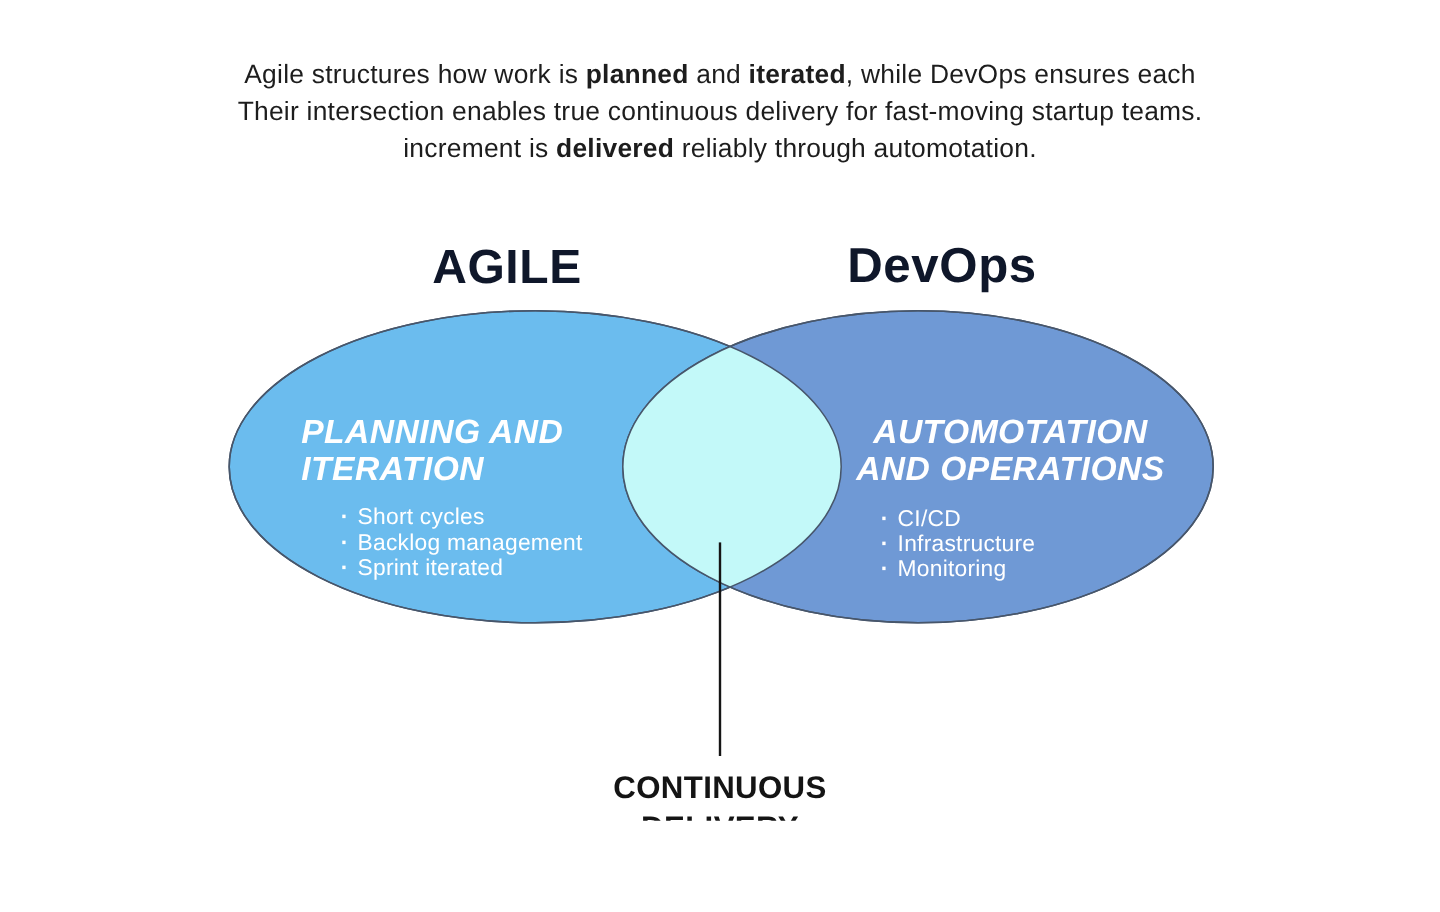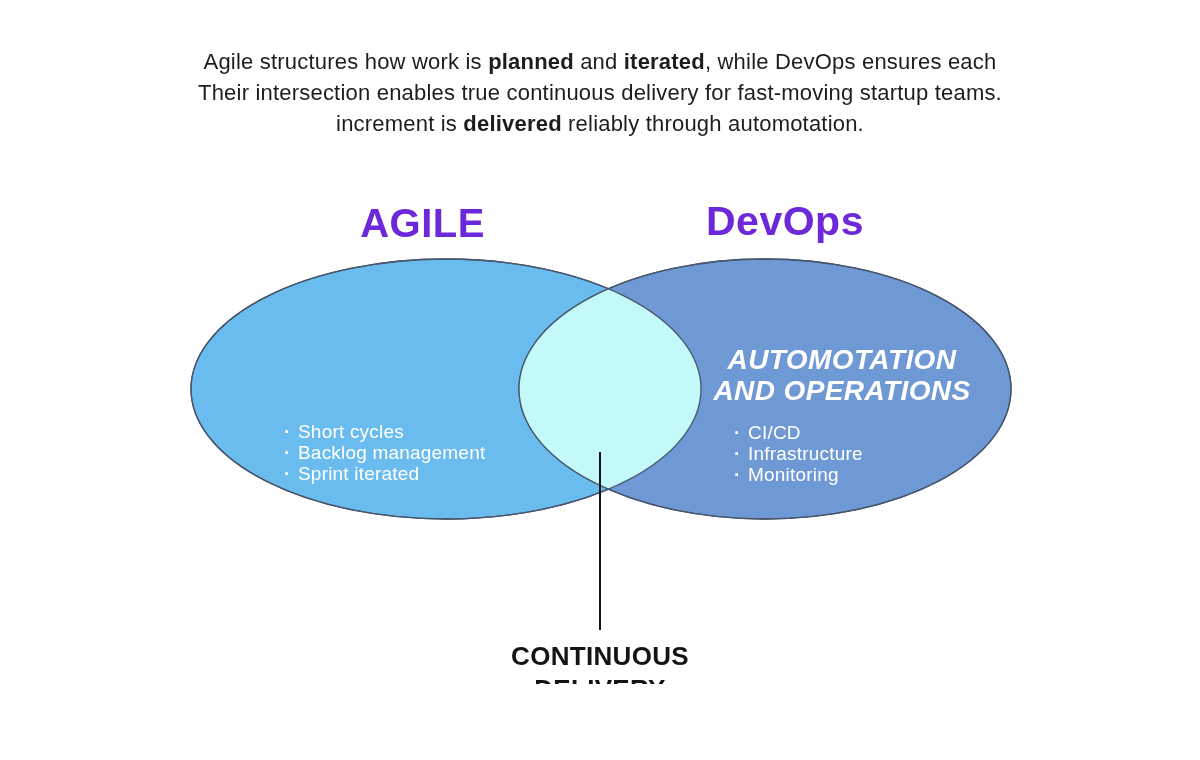--- a/index.html
+++ b/index.html
@@ -11,21 +11,21 @@
   .intro {
     position: absolute; top: 46px; left: 0; width: 1200px;
     text-align: center; font-size: 22px; line-height: 31px;
     color: #1d1d1d; letter-spacing: 0.2px;
   }
   .intro .line { display: block; }
   .intro b { font-weight: 700; }
 
   
   .circle-title {
-    position: absolute; font-weight: 700; color: #6d28d9;
+    position: absolute; font-weight: 700; color: #0f172a;
     text-align: center; line-height: 40px; letter-spacing: 0.5px;
   }
   .title-agile  { left: 300px; top: 203px; width: 245px; font-size: 40px; }
   .title-devops { left: 660px; top: 201px; width: 250px; font-size: 41px; }
 
   
   .venn-svg { position: absolute; left: 0; top: 0; }
 
   
   .set-heading {
@@ -74,20 +74,24 @@
     <ellipse cx="446" cy="389" rx="255" ry="130" stroke-width="1.3" fill="#6bbcee" stroke="#47566b"></ellipse>
     <ellipse cx="765" cy="389" rx="246" ry="130" stroke-width="1.3" fill="#6f99d5" stroke="#47566b"></ellipse>
     <g clip-path="url(#clip-left-ellipse)">
       <ellipse cx="765" cy="389" rx="246" ry="130" stroke="none" fill="#c3f9f9"></ellipse>
     </g>
     <ellipse cx="446" cy="389" rx="255" ry="130" fill="none" stroke-width="1.3" stroke="#47566b"></ellipse>
     <ellipse cx="765" cy="389" rx="246" ry="130" fill="none" stroke-width="1.3" stroke="#47566b"></ellipse>
     <line x1="600" y1="452" x2="600" y2="630" stroke-width="2" stroke="#151515"></line>
   </svg>
 
+  <div class="set-heading heading-agile">
+    <span class="hline">PLANNING AND</span>
+    <span class="hline">ITERATION</span>
+  </div>
   <div class="bullet-list bullets-agile">
     <div class="bullet-row">
       <span class="bullet-dot">·</span>
       <span>Short cycles</span>
     </div>
     <div class="bullet-row">
       <span class="bullet-dot">·</span>
       <span>Backlog management</span>
     </div>
     <div class="bullet-row">

